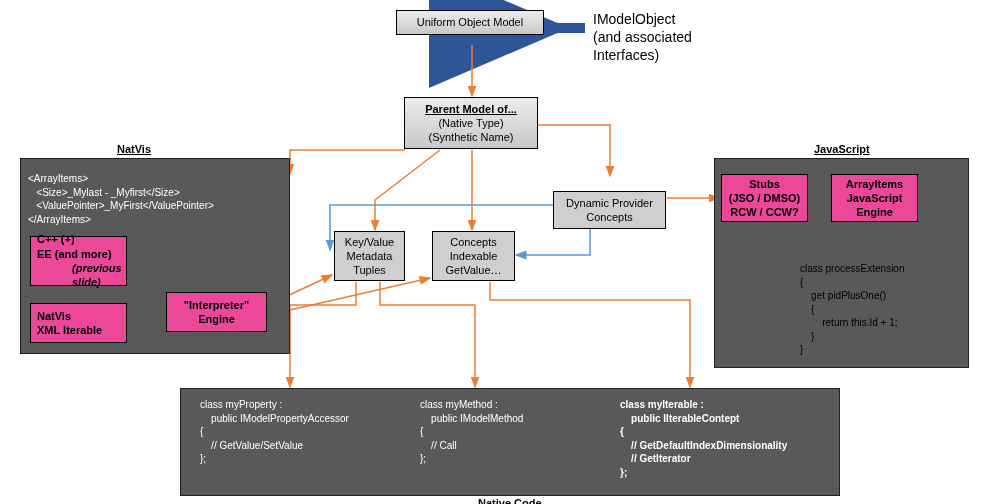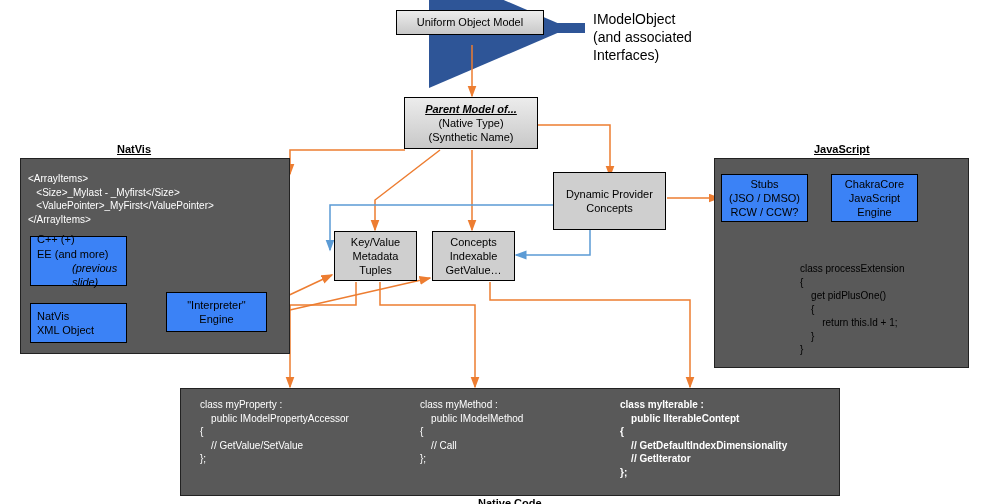--- a/index.html
+++ b/index.html
@@ -24,39 +24,40 @@
     padding: 4px 6px;
     line-height: 1.3;
   }
   .grad-box {
     background: linear-gradient(#ececec, #c8c8c8);
   }
   .gray-box {
     background: #cfcfcf;
   }
   .green-box {
-    background: #3b82f6;
+    background: #ec4899;
+    font-weight: bold;
   }
   .panel {
     position: absolute;
     background: #595959;
     border: 1px solid #222;
   }
   .panel-title {
     position: absolute;
     color: #000;
     font-weight: bold;
     font-size: 11px;
     text-decoration: underline;
   }
   .code { font-family: "Segoe UI", Arial, sans-serif; font-size: 10px; color:#fff; white-space: pre; text-align:left; line-height:1.35; position:absolute;}
   .code-black { color:#000; }
   svg.arrows { position:absolute; left:0; top:0; width:989px; height:504px; pointer-events:none; }
   .annot { position:absolute; font-size:14px; line-height:1.3; }
-  .bold-under-ital { font-weight:bold; font-style:italic; text-decoration:underline; }
+  .bold-under-ital { font-weight:bold; text-decoration:underline; }
 </style>
 </head>
 <body>
 
 <svg class="arrows">
   <defs>
     <marker id="arr-orange" markerWidth="8" markerHeight="8" refX="7" refY="3" orient="auto">
       <path d="M0,0 L8,3 L0,6 Z" fill="#ed7d31"></path>
     </marker>
     <marker id="arr-blue" markerWidth="8" markerHeight="8" refX="7" refY="3" orient="auto">
@@ -115,26 +116,26 @@
   <div>(and associated</div>
   <div>Interfaces)</div>
 </div>
 
 <div class="box grad-box" style="left:404px; top:97px; width:134px; height:52px;">
   <span class="bold-under-ital">Parent Model of...</span>
   <span>(Native Type)</span>
   <span>(Synthetic Name)</span>
 </div>
 
-<div class="box gray-box" style="left:553px; top:172px; width:113px; height:58px;">
+<div class="box gray-box" style="left:553px; top:191px; width:113px; height:38px;">
   <span>Dynamic Provider</span>
   <span>Concepts</span>
 </div>
 
-<div class="box gray-box" style="left:334px; top:231px; width:83px; height:50px;">
+<div class="box gray-box" style="left:334px; top:231px; width:71px; height:50px;">
   <span>Key/Value</span>
   <span>Metadata</span>
   <span>Tuples</span>
 </div>
 
 <div class="box gray-box" style="left:432px; top:231px; width:83px; height:50px;">
   <span>Concepts</span>
   <span>Indexable</span>
   <span>GetValue…</span>
 </div>
@@ -148,39 +149,39 @@
 <span>&lt;/ArrayItems&gt;</span></div>
 
 <div class="box green-box" style="left:30px; top:236px; width:97px; height:50px; text-align:left; align-items:flex-start;">
   <span>C++ (+)</span>
   <span>EE (and more)</span>
   <span style="font-style:italic;margin-left:35px;">(previous slide)</span>
 </div>
 
 <div class="box green-box" style="left:30px; top:303px; width:97px; height:40px; text-align:left; align-items:flex-start;">
   <span>NatVis</span>
-  <span>XML Object</span>
+  <span>XML Iterable</span>
 </div>
 
 <div class="box green-box" style="left:166px; top:292px; width:101px; height:40px;">
   <span>"Interpreter"</span>
   <span>Engine</span>
 </div>
 
 <div class="panel" style="left:714px; top:158px; width:255px; height:210px;"></div>
 <div class="panel-title" style="left:814px; top:143px;">JavaScript</div>
 
 <div class="box green-box" style="left:721px; top:174px; width:87px; height:48px;">
   <span>Stubs</span>
   <span>(JSO / DMSO)</span>
   <span>RCW / CCW?</span>
 </div>
 
 <div class="box green-box" style="left:831px; top:174px; width:87px; height:48px;">
-  <span>ChakraCore</span>
+  <span>ArrayItems</span>
   <span>JavaScript</span>
   <span>Engine</span>
 </div>
 
 <div class="code code-black" style="left:800px; top:262px;"><span>class processExtension</span>
 <span>{</span>
 <span>    get pidPlusOne()</span>
 <span>    {</span>
 <span>        return this.Id + 1;</span>
 <span>    }</span>

